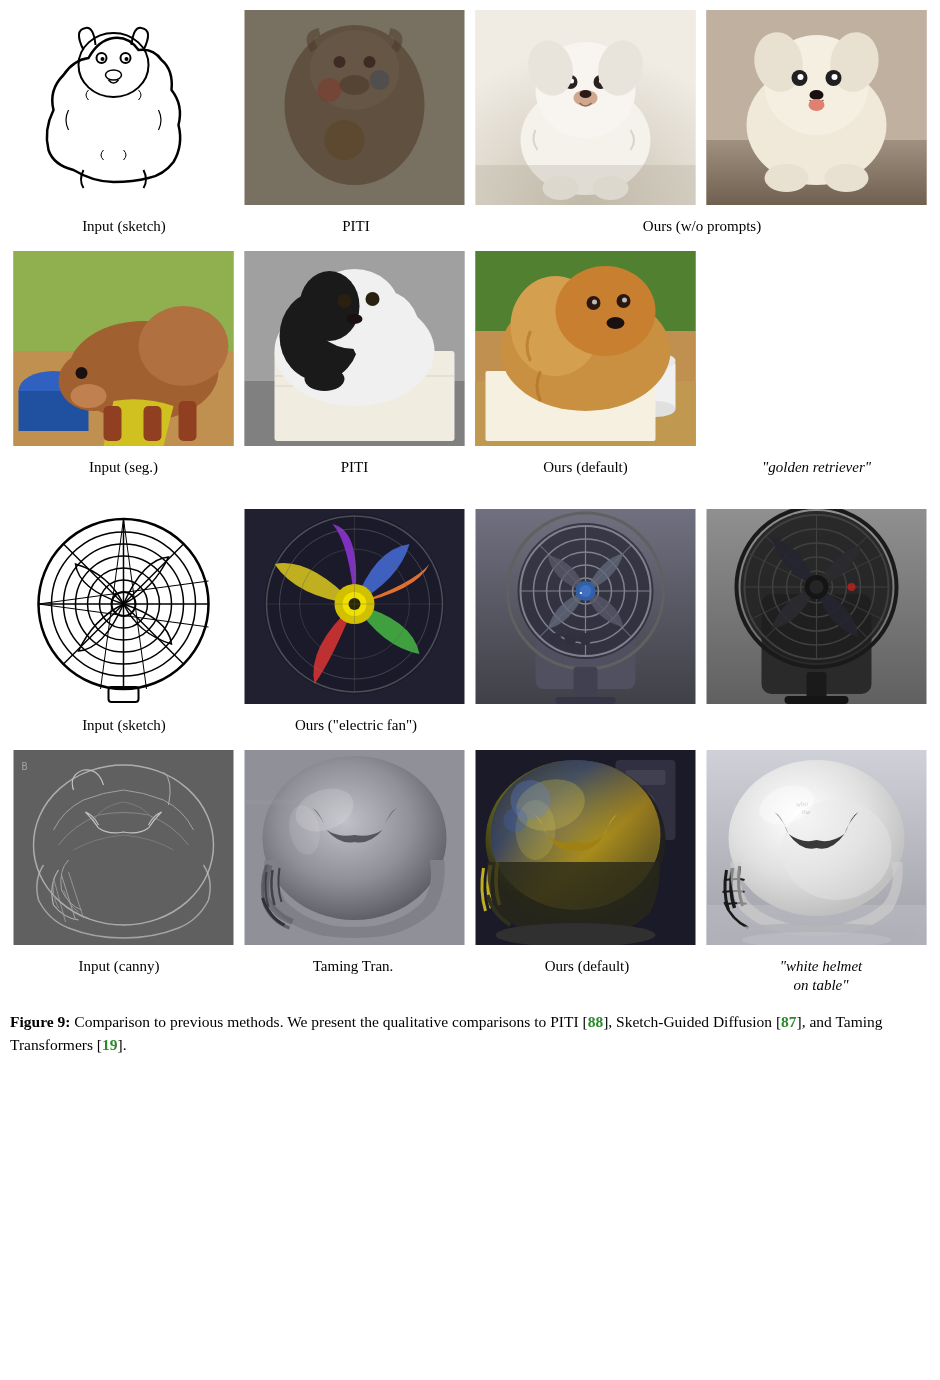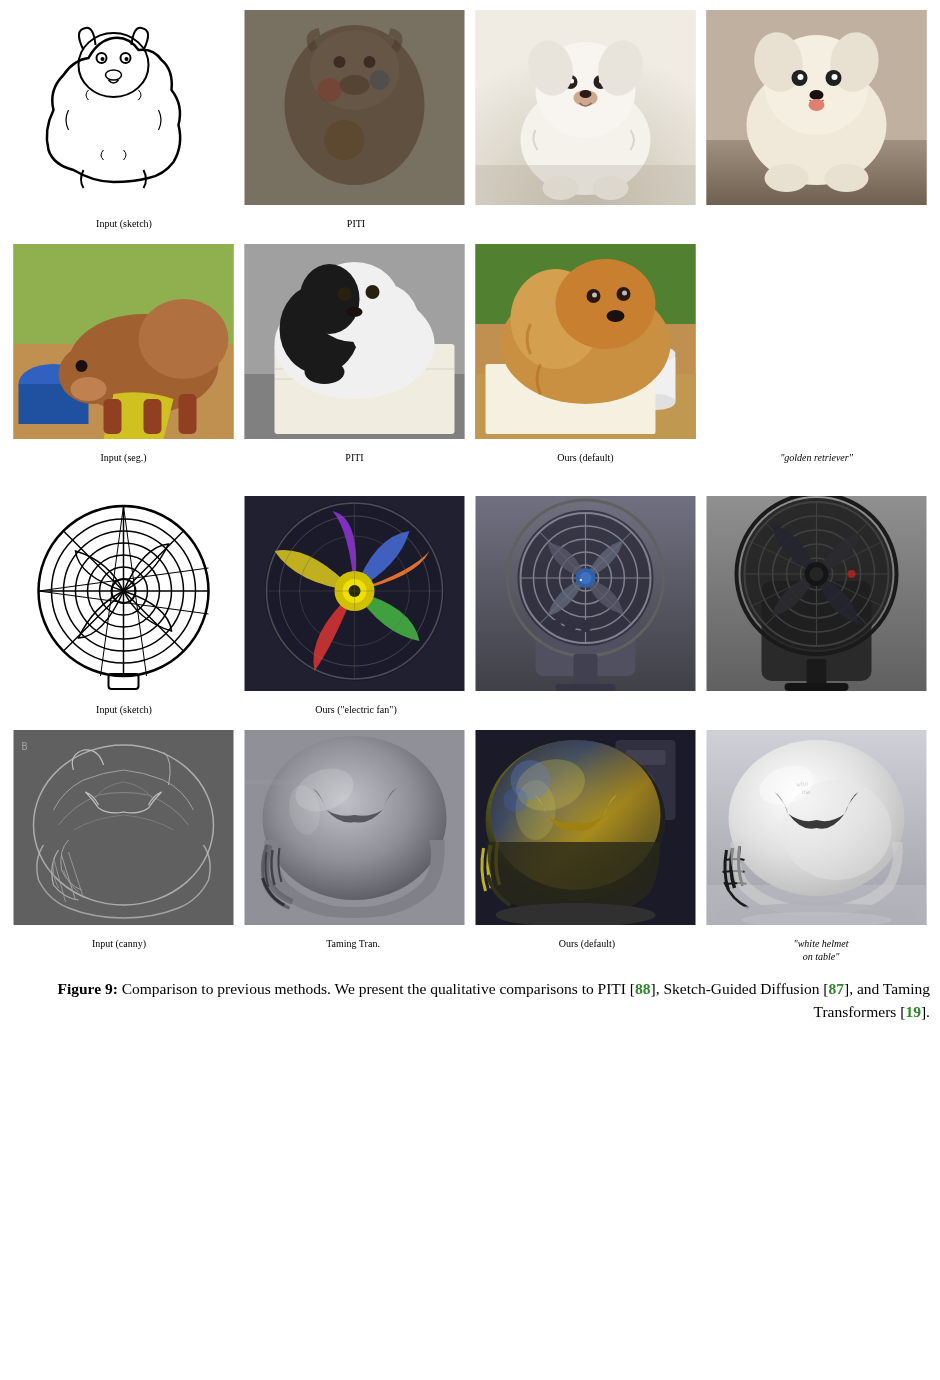--- a/index.html
+++ b/index.html
@@ -25,35 +25,35 @@
       margin-bottom: 4px;
     }
 
     .image-cell {
       position: relative;
       overflow: hidden;
     }
 
     .label-cell {
       text-align: center;
-      font-size: 10px;
+      font-size: 15px;
       padding: 4px 2px;
       line-height: 1.3;
     }
 
     .label-cell.italic-quote {
       font-style: italic;
     }
 
     
     .caption {
       font-size: 15.5px;
       line-height: 1.5;
       margin-top: 4px;
-      text-align: right;
+      text-align: left;
     }
 
     .caption .bold-part {
       font-weight: bold;
     }
 
     .ref-green {
       color: #2a8a2a;
       font-weight: bold;
     }
@@ -210,20 +210,21 @@
 
         <ellipse cx="80" cy="168" rx="22" ry="14" fill="#e8e0d0"></ellipse>
         <ellipse cx="140" cy="168" rx="22" ry="14" fill="#e8e0d0"></ellipse>
       </svg>
     </div>
   </div>
 
   <div style="display:grid; grid-template-columns: 1fr 1fr 2fr; gap:4px; margin-bottom:10px;">
     <div class="label-cell">Input (sketch)</div>
     <div class="label-cell">PITI</div>
+    <div class="label-cell">Ours (w/o prompts)</div>
   </div>
 
   <div class="image-row">
 
 
     <div class="image-cell">
       <svg width="100%" height="195" viewBox="0 0 220 195" xmlns="http://www.w3.org/2000/svg">
         <rect width="220" height="195" fill="#80a040"></rect>
 
         <rect width="220" height="100" fill="#90b050"></rect>

